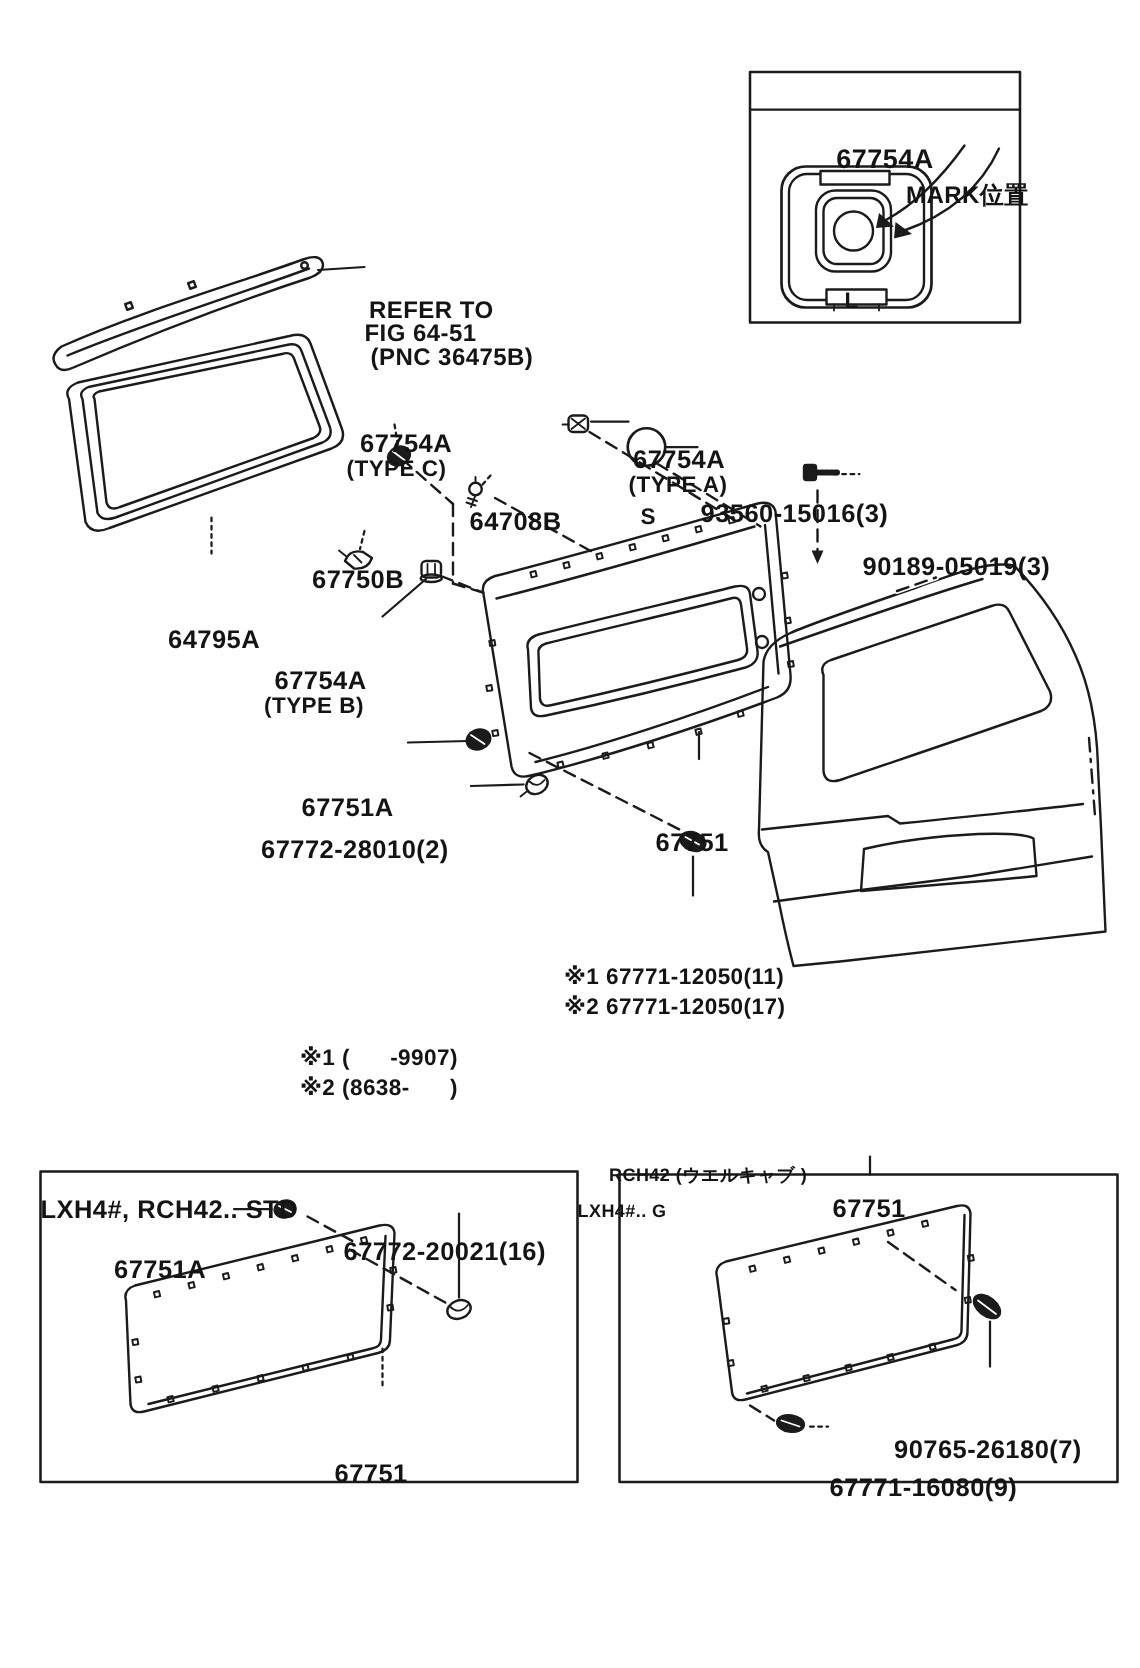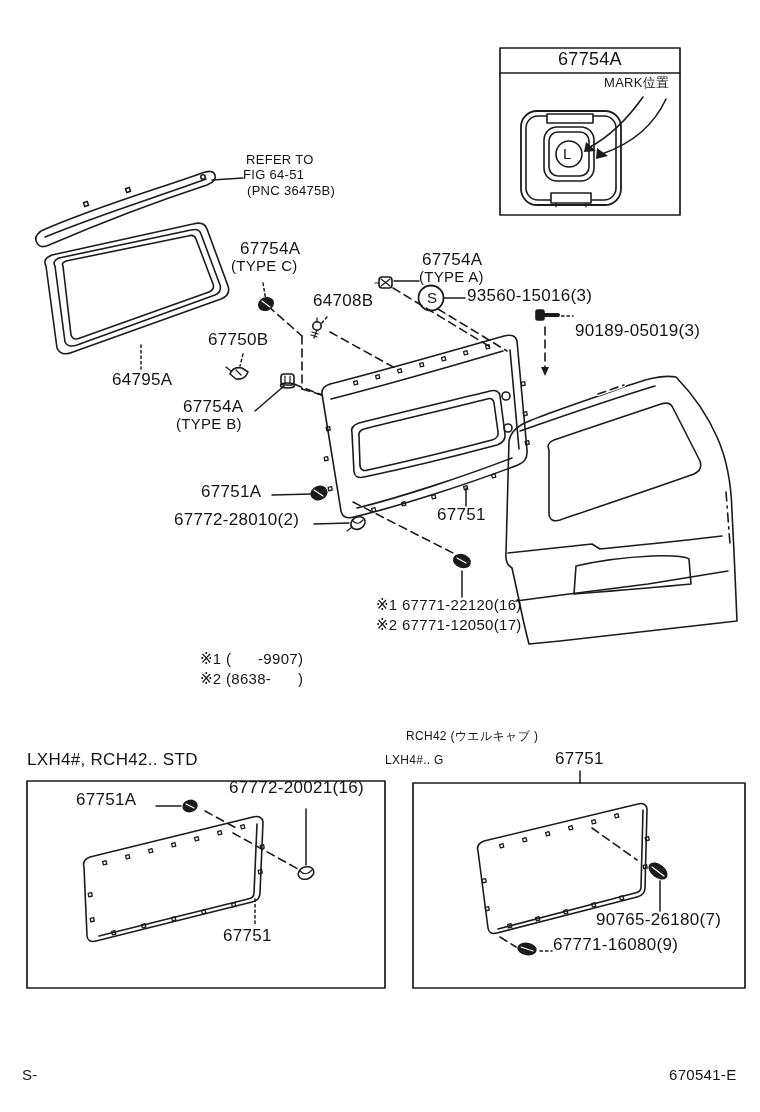--- a/index.html
+++ b/index.html
@@ -1,22 +1,22 @@
 <!DOCTYPE html>
 <html><head>
 <meta charset="utf-8">
 <style>
   html,body{margin:0;padding:0;background:#fff;}
   .page{position:relative;width:760px;height:1112px;background:#ffffff;overflow:hidden;
         font-family:"Liberation Sans","DejaVu Sans",sans-serif;color:#141414;}
   svg.art{position:absolute;left:0;top:0;}
-  .lbl{position:absolute;font-weight:normal;white-space:pre;letter-spacing:.3px;line-height:1.05;}
+  .lbl{position:absolute;font-weight:bold;white-space:pre;letter-spacing:.3px;line-height:1.05;margin-top:47px;}
   .big{font-size:17px;}
   .small{font-size:15px;}
-  .tiny{font-size:13px;}
+  .tiny{font-size:16px;}
   .hdr{font-size:12px;}
   .center{text-align:center;}
 </style>
 </head>
 <body>
 
 <div class="page">
 
 <svg class="art" width="760" height="1112" viewBox="0 0 760 1112" fill="none" stroke="#1b1b1b" stroke-width="1.6" stroke-linecap="round" stroke-linejoin="round">
 
@@ -265,21 +265,21 @@
 <div class="lbl big" style="left:208px;top:331px">67750B</div>
 <div class="lbl big" style="left:112px;top:371px">64795A</div>
 
 <div class="lbl big" style="left:183px;top:398px">67754A</div>
 <div class="lbl small" style="left:176px;top:416px">(TYPE B)</div>
 
 <div class="lbl big" style="left:201px;top:483px">67751A</div>
 <div class="lbl big" style="left:174px;top:511px">67772-28010(2)</div>
 <div class="lbl big" style="left:437px;top:506px">67751</div>
 
-<div class="lbl small" style="left:376px;top:597px">※1 67771-22120(16)</div>
+<div class="lbl small" style="left:376px;top:597px">※1 67771-12050(11)</div>
 <div class="lbl small" style="left:376px;top:617px">※2 67771-12050(17)</div>
 <div class="lbl small" style="left:200px;top:651px">※1 (      -9907)</div>
 <div class="lbl small" style="left:200px;top:671px">※2 (8638-      )</div>
 
 <div class="lbl big" style="left:27px;top:751px">LXH4#, RCH42.. STD</div>
 <div class="lbl big" style="left:76px;top:791px">67751A</div>
 <div class="lbl big" style="left:229px;top:779px">67772-20021(16)</div>
 <div class="lbl big" style="left:223px;top:927px">67751</div>
 
 <div class="lbl hdr" style="left:406px;top:730px">RCH42 (ウエルキャブ )</div>

